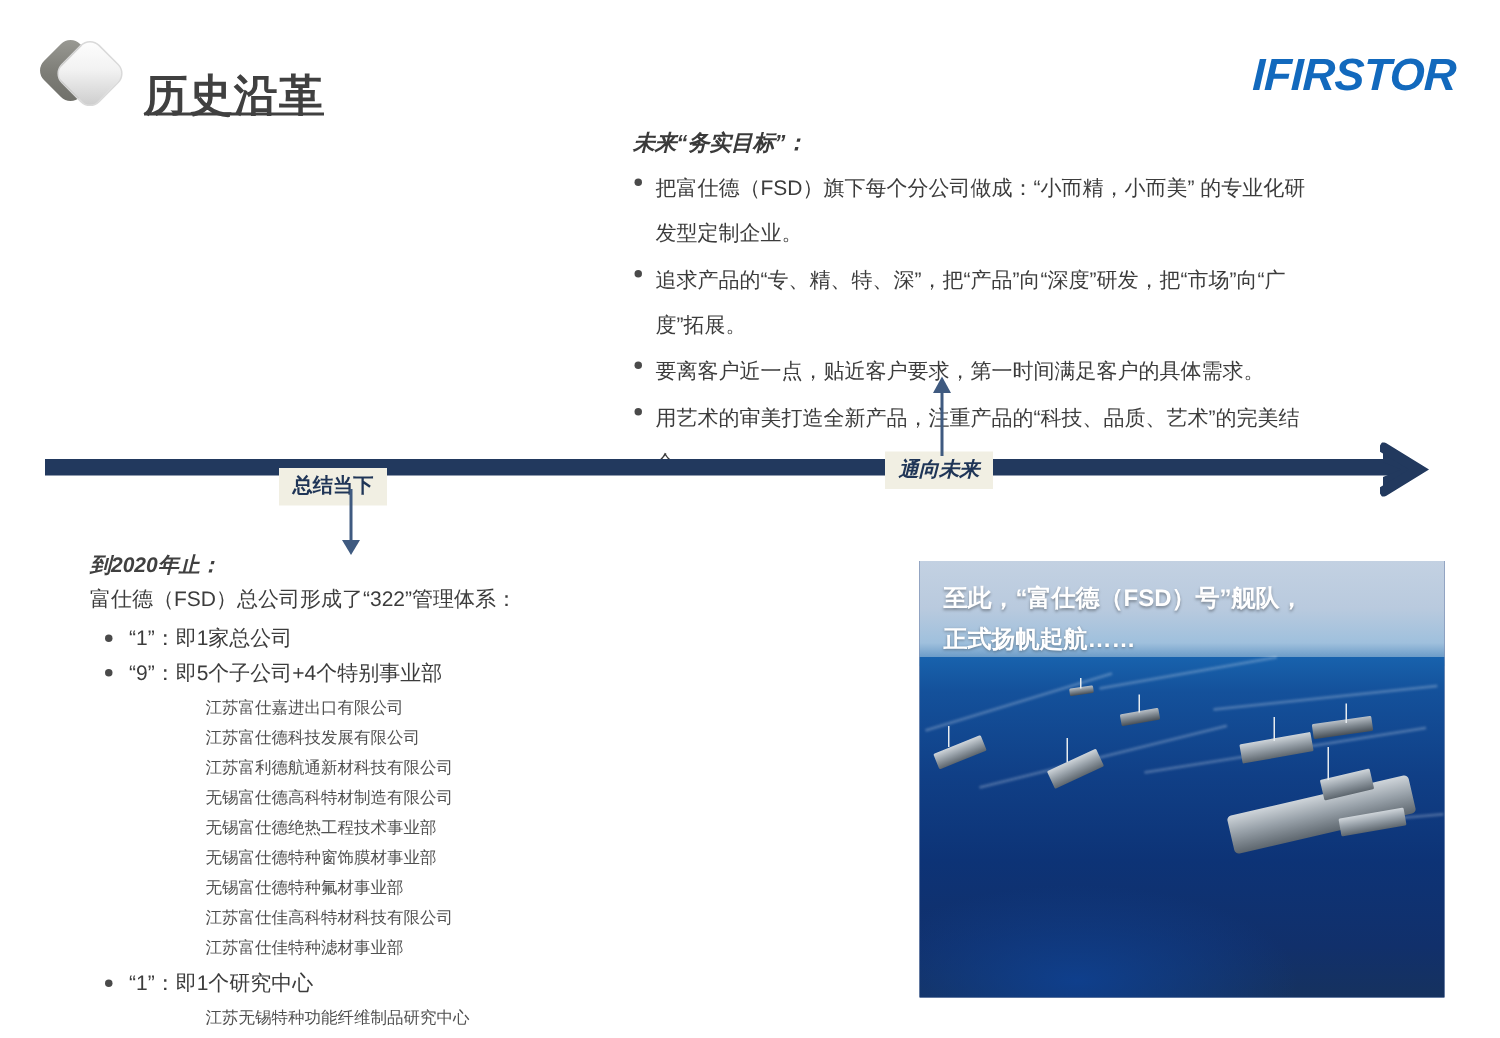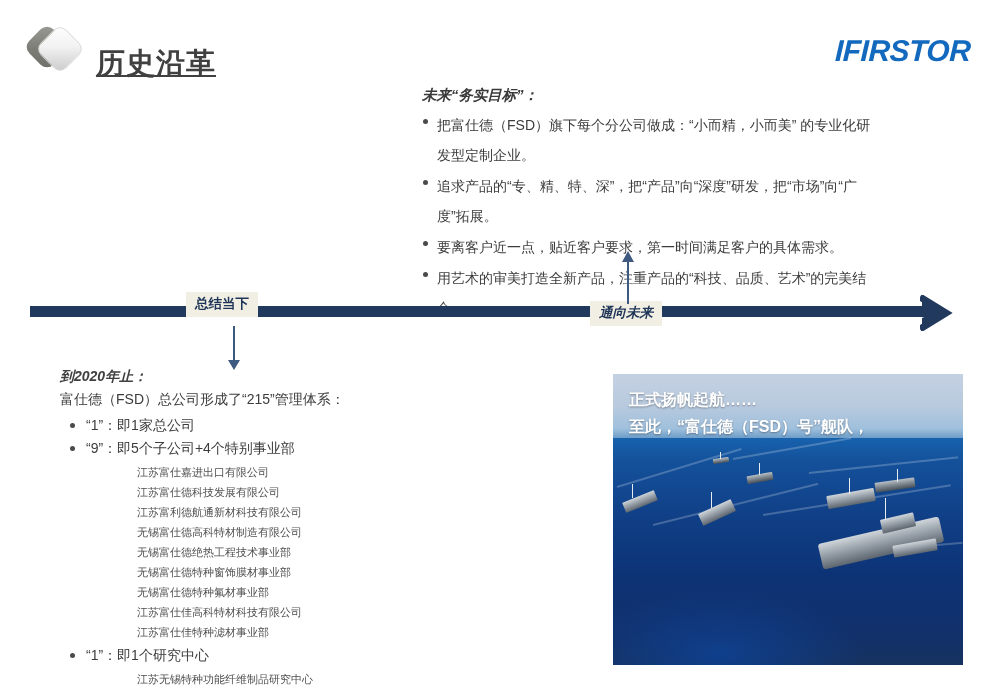--- a/index.html
+++ b/index.html
@@ -132,21 +132,21 @@
   .tl-label {
     position: absolute;
     background: #f1efe3;
     color: #1f3557;
     font-size: 13.5px;
     font-weight: bold;
     padding: 5px 9px 6px 9px;
     white-space: nowrap;
     line-height: 1;
   }
-  .tl-label.now { left: 186px; top: 292px; }
+  .tl-label.now { left: 186px; top: 312px; }
   .tl-label.future { left: 590px; top: 301px; font-style: italic; }
 
   
   .conn {
     position: absolute;
   }
   .conn svg { display: block; }
 
   
   .past-block {
@@ -303,21 +303,21 @@
 
   <div class="conn" style="left:619px; top:248px;">
     <svg width="18" height="56" viewBox="0 0 18 56">
       <line x1="9" y1="12" x2="9" y2="56" stroke="#3f5a80" stroke-width="2"></line>
       <path d="M3 14 L9 3 L15 14 Z" fill="#3f5a80"></path>
     </svg>
   </div>
 
   <div class="past-block">
     <div class="past-heading">到2020年止：</div>
-    <div class="past-sub">富仕德（FSD）总公司形成了“215”管理体系：</div>
+    <div class="past-sub">富仕德（FSD）总公司形成了“322”管理体系：</div>
     <ul class="past-list">
       <li>
         <span>“1”：即1家总公司</span>
       </li>
       <li>
         <span>“9”：即5个子公司+4个特别事业部</span>
         <ul class="sub-items">
           <li>江苏富仕嘉进出口有限公司</li>
           <li>江苏富仕德科技发展有限公司</li>
           <li>江苏富利德航通新材科技有限公司</li>
@@ -366,18 +366,18 @@
 
     <div class="ship" style="left:214px; top:118px; width:48px; height:13px; transform:rotate(-10deg);"></div>
     <div class="mast" style="left:236px; top:104px; height:16px;"></div>
 
     <div class="ship" style="left:206px; top:156px; width:124px; height:26px; transform:rotate(-13deg); border-radius:3px;"></div>
     <div class="ship" style="left:268px; top:142px; width:34px; height:14px; transform:rotate(-13deg);"></div>
     <div class="mast" style="left:272px; top:124px; height:22px;"></div>
     <div class="ship" style="left:280px; top:168px; width:44px; height:12px; transform:rotate(-10deg);"></div>
 
     <div class="photo-caption">
+      <div>至此，“富仕德（FSD）号”舰队，</div>
       <div>正式扬帆起航……</div>
-      <div>至此，“富仕德（FSD）号”舰队，</div>
     </div>
   </div>
 
 </div>
 
 </body></html>

